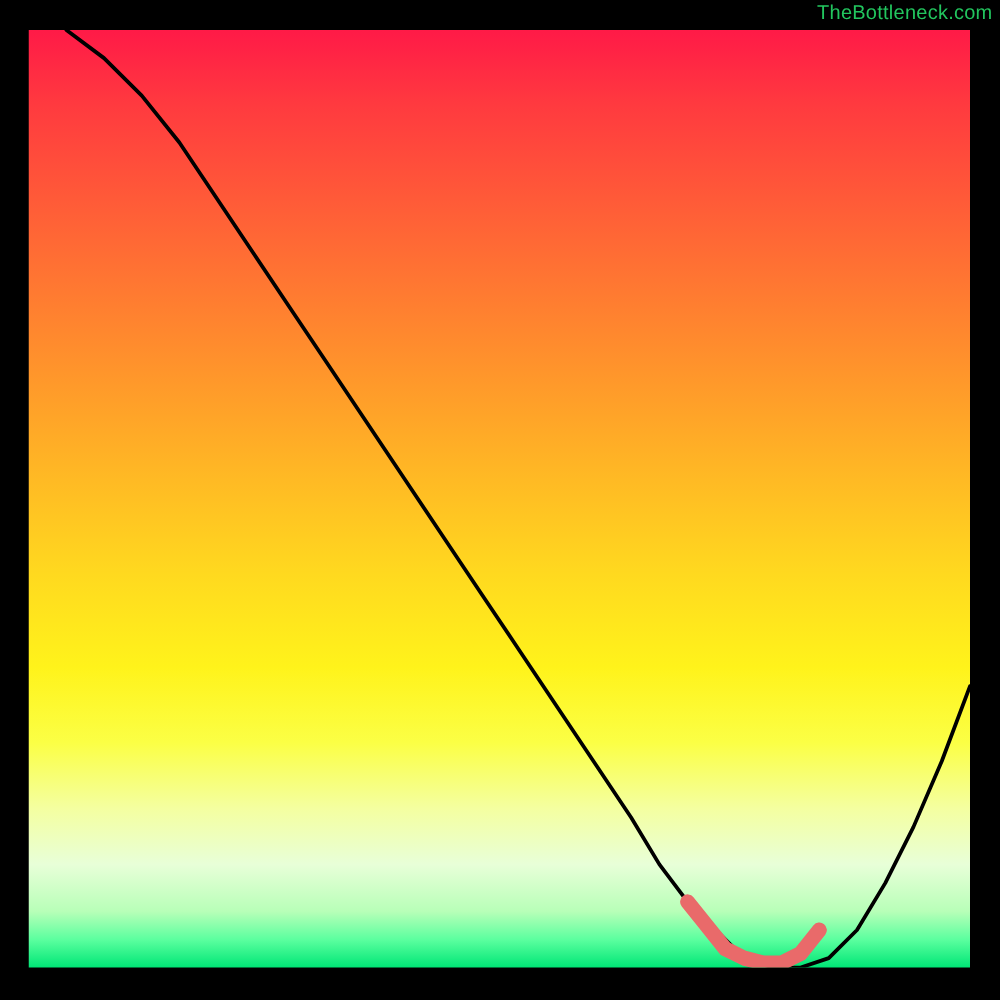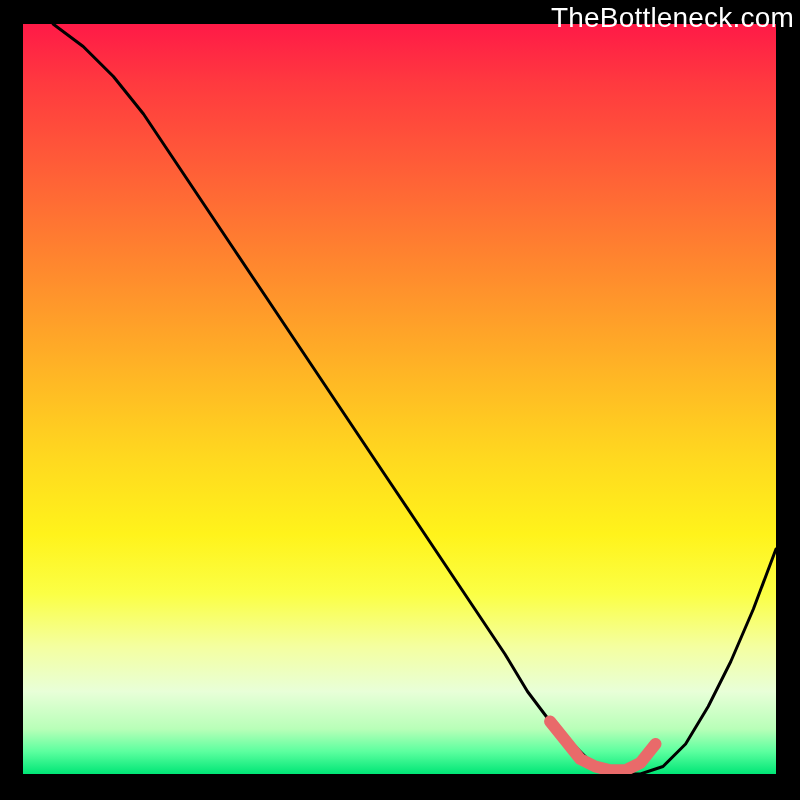--- a/index.html
+++ b/index.html
@@ -39,22 +39,22 @@
       #b8ffb8 94%,
       #5cff9f 97%,
       #00e676 100%
     );
   }
   .watermark {
     position: absolute;
     top: 2px;
     right: 6px;
     font-family: Arial, Helvetica, sans-serif;
-    font-size: 28px;
-    color: #ffffff;
+    font-size: 16px;
+    color: #22c55e;
     letter-spacing: 0.2px;
     user-select: none;
   }
   svg {
     position: absolute;
     left: 0;
     top: 0;
   }
 </style>
 </head>

